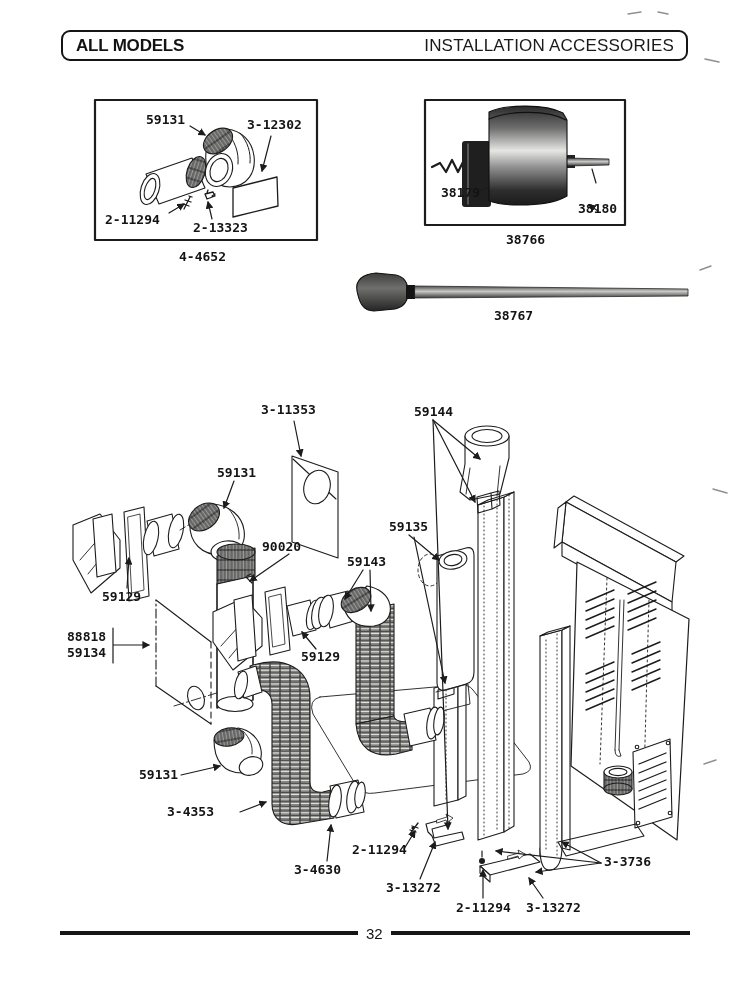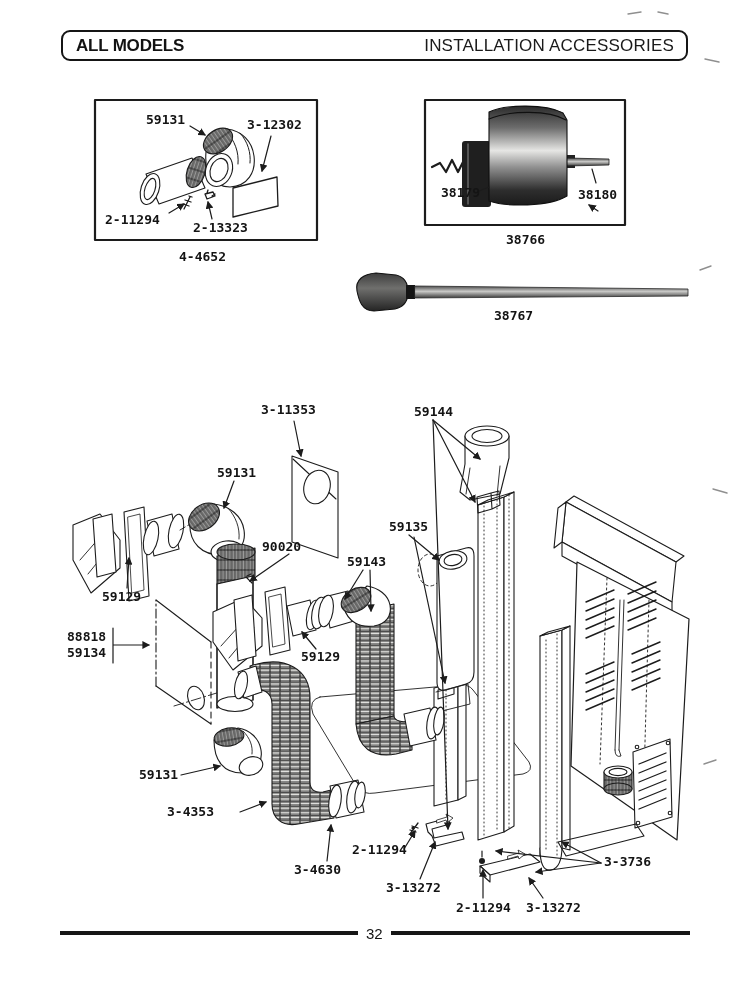--- a/index.html
+++ b/index.html
@@ -335,21 +335,21 @@
     </g>
   </svg>
 
   <span class="lbl" style="left:146px;top:113px">59131</span>
   <span class="lbl" style="left:247px;top:118px">3-12302</span>
   <span class="lbl" style="left:105px;top:213px">2-11294</span>
   <span class="lbl" style="left:193px;top:221px">2-13323</span>
   <span class="cap" style="left:179px;top:249px">4-4652</span>
 
   <span class="lbl" style="left:441px;top:186px">38179</span>
-  <span class="lbl" style="left:578px;top:188px">38180</span>
+  <span class="lbl" style="left:578px;top:202px">38180</span>
   <span class="cap" style="left:506px;top:232px">38766</span>
 
   <span class="cap" style="left:494px;top:308px">38767</span>
 
   <span class="lbl" style="left:261px;top:403px">3-11353</span>
   <span class="lbl" style="left:414px;top:405px">59144</span>
   <span class="lbl" style="left:217px;top:466px">59131</span>
   <span class="lbl" style="left:262px;top:540px">90020</span>
   <span class="lbl" style="left:347px;top:555px">59143</span>
   <span class="lbl" style="left:389px;top:520px">59135</span>

